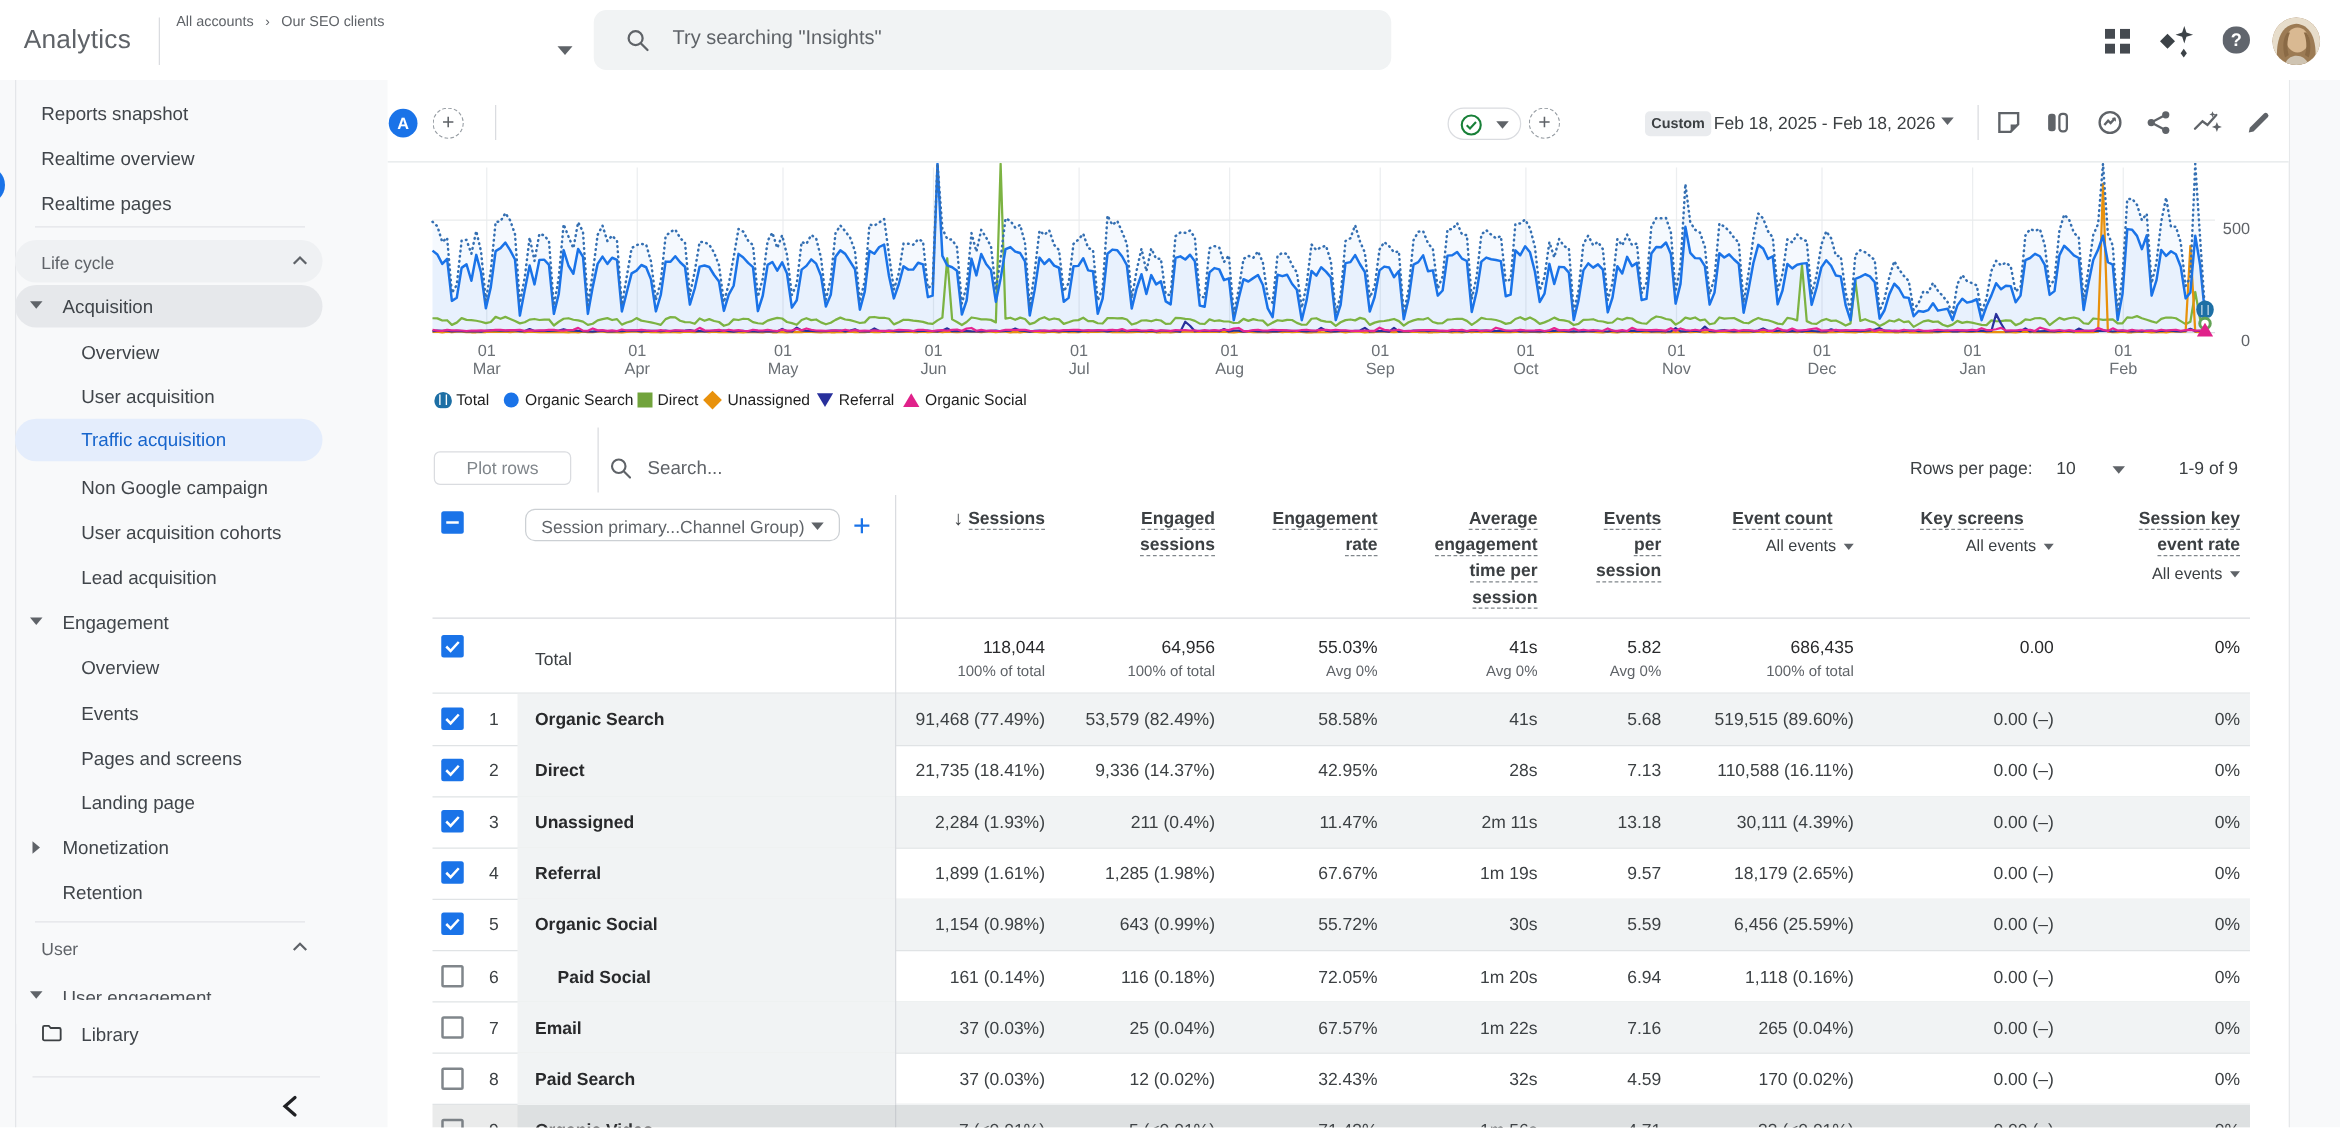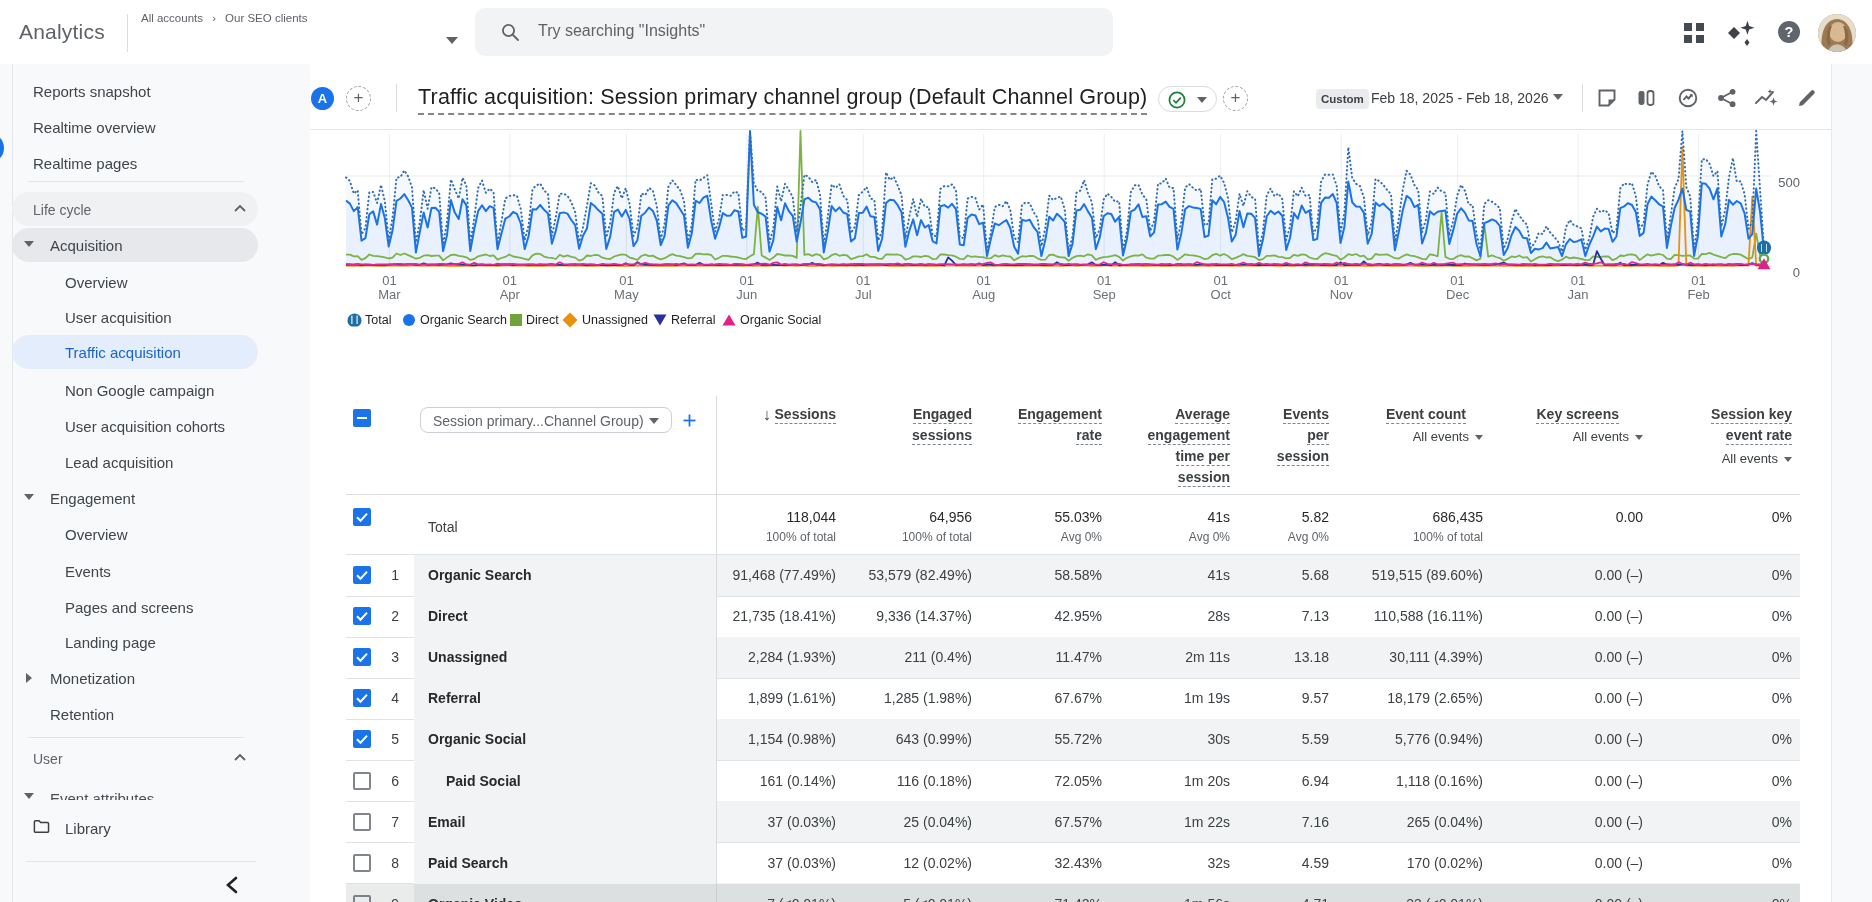--- a/index.html
+++ b/index.html
@@ -161,38 +161,37 @@
   <div class="nav" style="left:65px;top:570px">Landing page</div>
   <div class="colps" style="left:26px;top:609px"></div>
   <div class="nav" style="left:50px;top:606px">Monetization</div>
   <div class="nav" style="left:50px;top:642px">Retention</div>
   <div class="sdiv" style="top:673px"></div>
   <div class="nav gray" style="left:33px;top:687px">User</div>
   <svg class="abs" style="left:234px;top:689px" width="12" height="8" viewBox="0 0 12 8">
         <path d="M1 7 L6 2 L11 7" fill="none" stroke="#5f6368" stroke-width="1.8"></path>
       </svg>
   <div class="exp" style="left:24px;top:729px"></div>
-  <div class="nav" style="left:50px;top:726px;color:#4a4f54">Event attributes</div>
+  <div class="nav" style="left:50px;top:726px;color:#4a4f54">User engagement</div>
   <div class="abs" style="left:13px;top:736px;width:297px;height:19px;background:#f8f9fa"></div>
   <svg class="abs" style="left:33px;top:756px" width="17" height="14" viewBox="0 0 17 14">
         <path d="M1.5 2 A1.2 1.2 0 0 1 2.7 0.8 L6.5 0.8 L8.2 2.6 L15.5 2.6 A1.2 1.2 0 0 1 16.7 3.8 L16.7 12 A1.2 1.2 0 0 1 15.5 13.2 L2.7 13.2 A1.2 1.2 0 0 1 1.5 12 Z" fill="none" stroke="#3c4043" stroke-width="1.6" transform="scale(0.93)"></path>
       </svg>
   <div class="nav" style="left:65px;top:756px">Library</div>
   <div class="sdiv" style="left:26px;top:797px;width:230px"></div>
   <svg class="abs" style="left:224px;top:812px" width="16" height="18" viewBox="0 0 16 18">
         <path d="M12 2 L4 9 L12 16" fill="none" stroke="#202124" stroke-width="2.6" stroke-linecap="round"></path>
       </svg>
 </div>
 
 <div id="main">
 <div id="titlerow">
   <div class="avA" style="left:1px;top:23px">A</div>
   <div class="dashplus" style="left:36px;top:22px">+</div>
   <div class="vdiv" style="left:86px;top:20px;height:28px"></div>
-  <div class="rtitle">Traffic acquisition: Session primary channel group (Default Channel Group)</div>
   <div class="okpill">
     <svg style="position:absolute;left:9px;top:4px" width="18" height="18" viewBox="0 0 18 18">
       <circle cx="9" cy="9" r="7.6" fill="none" stroke="#188038" stroke-width="1.7"></circle>
       <path d="M5.4 9.2 L8 11.8 L12.8 6.6" fill="none" stroke="#188038" stroke-width="1.7"></path>
     </svg>
     <div class="caret"></div>
   </div>
   <div class="dashplus" style="left:913px;top:22px">+</div>
   <div class="custom">Custom</div>
   <div class="daterange">Feb 18, 2025 - Feb 18, 2026</div>
@@ -302,20 +301,33 @@
         <span class="abs" style="left:272px;top:3px">Unassigned</span>
         <svg class="abs" style="left:343px;top:4px" width="14" height="12" viewBox="0 0 14 12">
           <path d="M0.5 0.5 L13.5 0.5 L7 11.5 Z" fill="#28309c"></path>
         </svg>
         <span class="abs" style="left:361px;top:3px">Referral</span>
         <svg class="abs" style="left:412px;top:4px" width="14" height="12" viewBox="0 0 14 12">
           <path d="M7 0.5 L13.5 11.5 L0.5 11.5 Z" fill="#e0218a"></path>
         </svg>
         <span class="abs" style="left:430px;top:3px">Organic Social</span>
       </div>
+<div id="controls">
+  <div class="plotrows">Plot rows</div>
+  <div class="vdiv" style="left:168px;top:2px;height:52px"></div>
+  <svg class="abs" style="left:177px;top:25px" width="19" height="19" viewBox="0 0 19 19">
+          <circle cx="8" cy="8" r="5.4" fill="none" stroke="#5f6368" stroke-width="1.7"></circle>
+          <line x1="12.2" y1="12.2" x2="17" y2="17" stroke="#5f6368" stroke-width="1.7" stroke-linecap="round"></line>
+        </svg>
+  <div class="searchlbl" style="left:208px;top:26px">Search...</div>
+  <div class="rpp" style="left:1218px;top:26px">Rows per page:</div>
+  <div class="rpp" style="left:1335px;top:26px">10</div>
+  <div class="abs" style="left:1380px;top:33px;width:0;height:0;border-left:5px solid transparent;border-right:5px solid transparent;border-top:6px solid #5f6368"></div>
+  <div class="rpp" style="left:1433px;top:26px">1-9 of 9</div>
+</div>
 <div class="abs" style="left:0;top:332px;width:1521px;height:506px">
         <div class="cb on" style="left:43px;top:13px">
           <svg width="18" height="18" viewBox="0 0 18 18">
             <line x1="4" y1="9" x2="14" y2="9" stroke="#fff" stroke-width="2"></line>
           </svg>
         </div>
         <div class="dimchip">
           <span class="cs14">Session primary...Channel Group)</span>
           <div class="caret"></div>
         </div>
@@ -433,21 +445,21 @@
             <path d="M4 9.2 L7.5 12.7 L14 5.6" fill="none" stroke="#fff" stroke-width="2"></path>
           </svg>
         </div>
         <div class="rowidx" style="right:1432px;top:335.4px;width:20px">5</div>
         <div class="rowname" style="left:118px;top:335.4px">Organic Social</div>
         <div class="num" style="right:995px;top:335.4px">1,154 (0.98%)</div>
         <div class="num" style="right:859px;top:335.4px">643 (0.99%)</div>
         <div class="num" style="right:729px;top:335.4px">55.72%</div>
         <div class="num" style="right:601px;top:335.4px">30s</div>
         <div class="num" style="right:502px;top:335.4px">5.59</div>
-        <div class="num" style="right:348px;top:335.4px">5,776 (0.94%)</div>
+        <div class="num" style="right:348px;top:335.4px">6,456 (25.59%)</div>
         <div class="num" style="right:188px;top:335.4px">0.00 (–)</div>
         <div class="num" style="right:39px;top:335.4px">0%</div>
         <div class="abs" style="left:36px;top:364.0px;width:1454px;height:1px;background:#e0e3e5"></div>
         <div class="abs" style="left:104px;top:364.0px;width:302px;height:41.1px;background:#f1f3f4"></div>
         <div class="cb off" style="left:43px;top:375.6px"></div>
         <div class="rowidx" style="right:1432px;top:376.6px;width:20px">6</div>
         <div class="rowname" style="left:136px;top:376.6px">Paid Social</div>
         <div class="num" style="right:995px;top:376.6px">161 (0.14%)</div>
         <div class="num" style="right:859px;top:376.6px">116 (0.18%)</div>
         <div class="num" style="right:729px;top:376.6px">72.05%</div>

